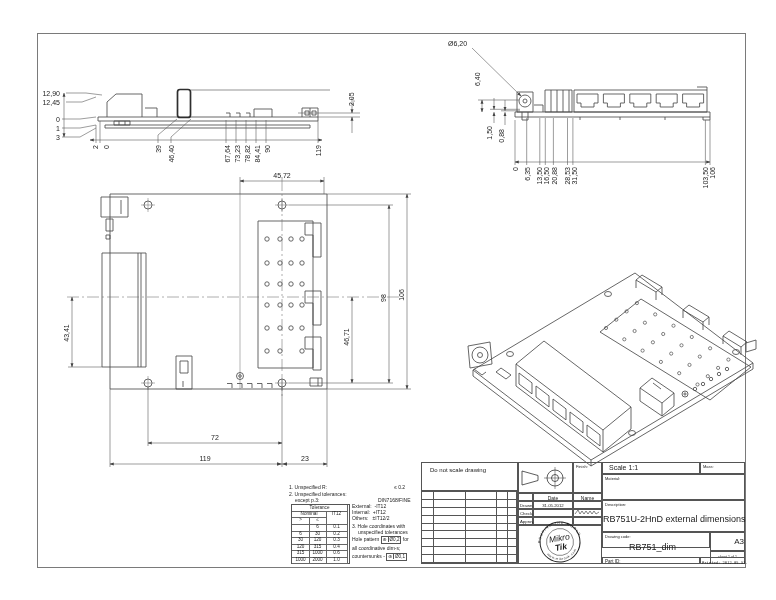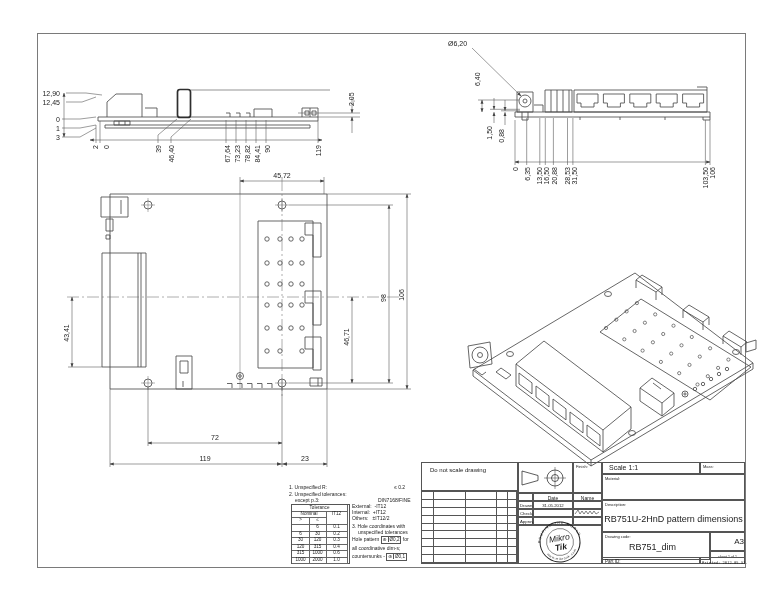--- a/index.html
+++ b/index.html
@@ -461,23 +461,23 @@
       <span class="val" style="left:6px;top:1px;font-size:7px">Scale  1:1</span>
     </div>
     <div class="cell" style="left:279px;top:0;width:45px;height:12px">
       <span class="lbl">Mass:</span>
     </div>
     <div class="cell" style="left:181px;top:12px;width:143px;height:26px">
       <span class="lbl">Material:</span>
     </div>
     <div class="cell" style="left:181px;top:38px;width:143px;height:32px">
       <span class="lbl">Description:</span>
-      <span class="val" style="left:0;right:0;top:13px;text-align:center;font-size:9px">RB751U-2HnD pattern dimensions</span>
-    </div>
-    <div class="cell" style="left:181px;top:70px;width:108px;height:28px">
+      <span class="val" style="left:0;right:0;top:13px;text-align:center;font-size:9px">RB751U-2HnD external dimensions</span>
+    </div>
+    <div class="cell" style="left:181px;top:70px;width:108px;height:16px">
       <span class="lbl">Drawing code:</span>
       <span class="val" style="left:26px;top:9px;font-size:9px">RB751_dim</span>
     </div>
     <div class="cell" style="left:289px;top:70px;width:35px;height:19px">
       <span class="val" style="left:0;right:0;top:4px;text-align:right;font-size:8px">A3</span>
     </div>
     <div class="cell" style="left:289px;top:89px;width:35px;height:13px">
       <span class="val" style="left:0;right:0;top:3px;text-align:center;font-size:3.6px;color:#333">sheet 1 of 1</span>
     </div>
     <div class="cell" style="left:181px;top:70px;width:108px;height:32px;border:none"></div>

